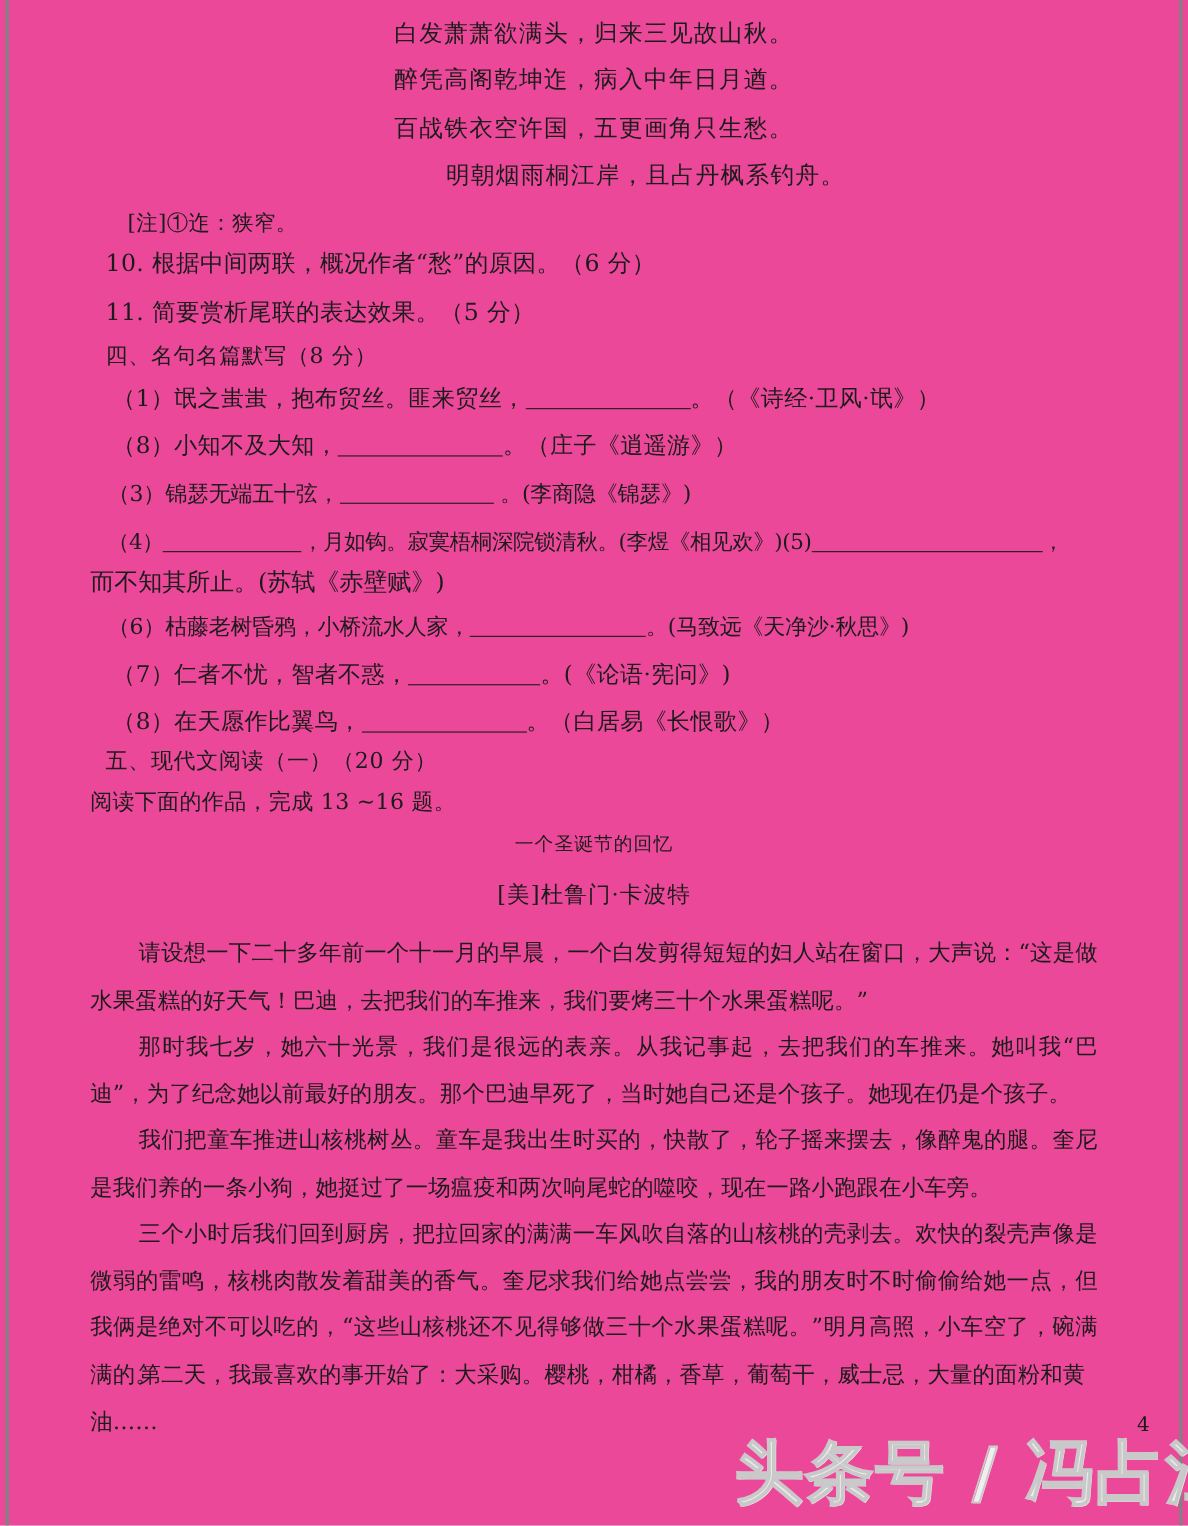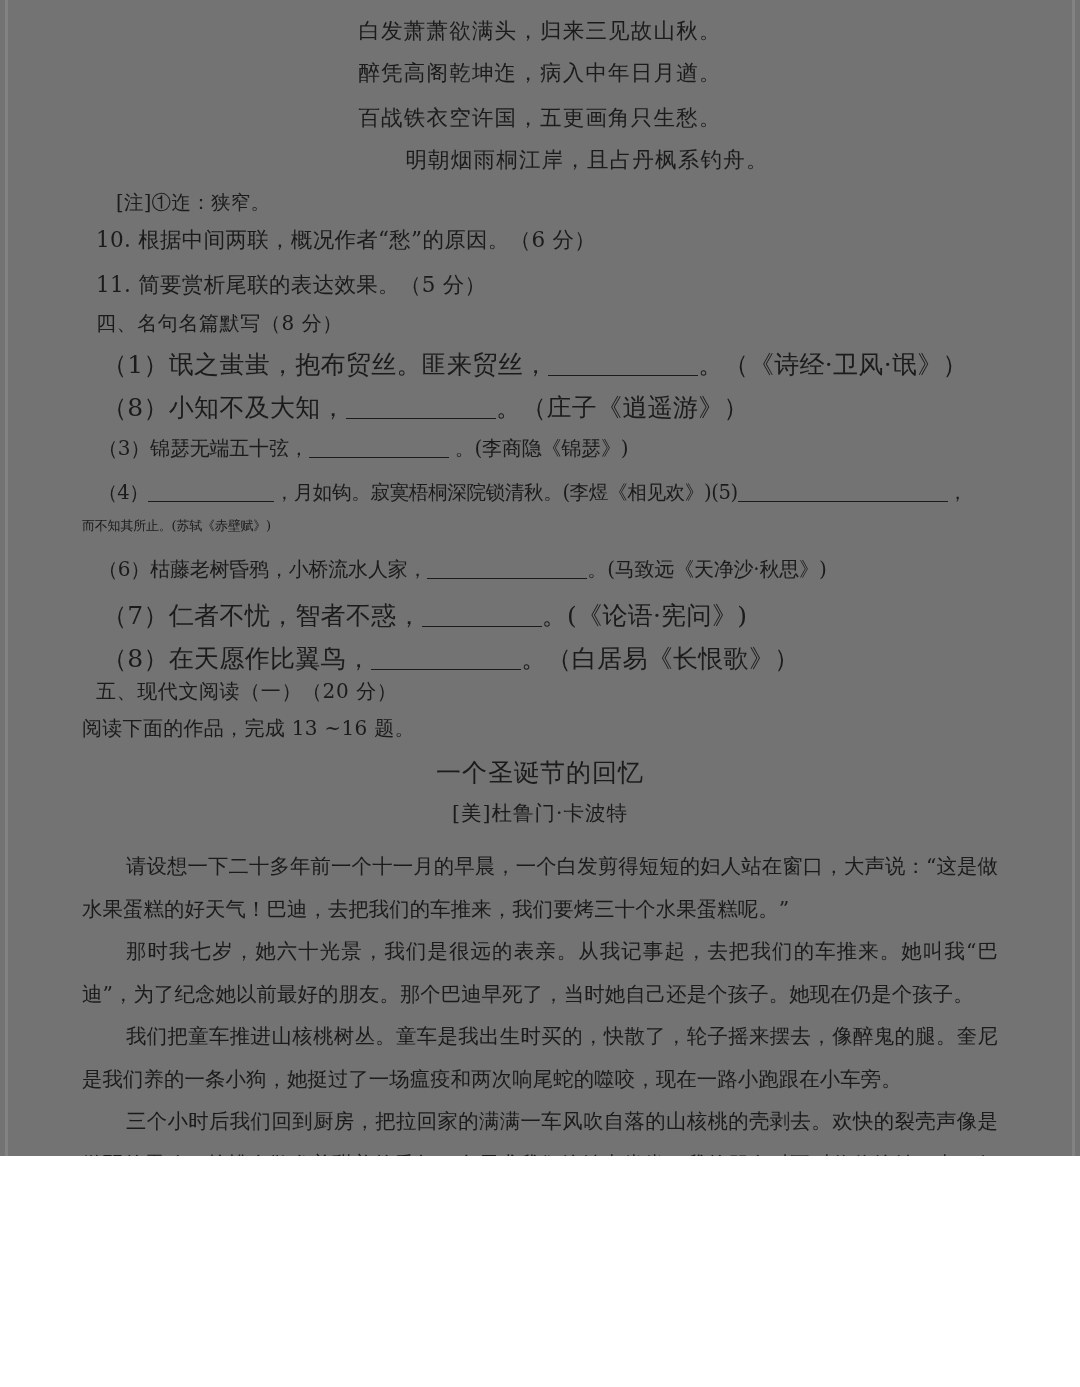--- a/index.html
+++ b/index.html
@@ -3,22 +3,22 @@
 <meta charset="utf-8">
 <style>
   html, body {
     margin: 0;
     padding: 0;
     background: #ffffff;
   }
   #page {
     position: relative;
     width: 1080px;
-    height: 1156px;
-    background: #737373;
+    height: 1387px;
+    background: #ec4899;
     overflow: hidden;
     font-family: "DejaVu Serif", "Liberation Serif", serif;
     color: #1b1b1b;
     text-decoration: underline;
   }
   
   .edge {
     position: absolute;
     top: 0;
     width: 3px;
@@ -49,21 +49,21 @@
     left: 0;
     width: 1080px;
     text-align: center;
     font-size: 21.5px;
     letter-spacing: 1.2px;
   }
 
   .note-line  { left: 116px; font-size: 19.5px; }
   .q-line     { left: 96px;  font-size: 21.5px; }
   .sec-line   { left: 96px;  font-size: 20px;  letter-spacing: 0.6px;}
-  .blank-item { left: 102px; font-size: 25px; }
+  .blank-item { left: 102px; font-size: 21px; }
   .blank-item-narrow { left: 98px; font-size: 20px; letter-spacing: -0.2px;}
 
   
   .ul {
     display: inline-block;
     border-bottom: 1.6px solid #1b1b1b;
     vertical-align: -3px;
     height: 18px;
   }
   .ul.w120 { width: 120px; }
@@ -72,21 +72,21 @@
   .ul.w150 { width: 150px; }
   .ul.w210 { width: 210px; }
   .ul.w160 { width: 160px; }
 
   .center-line {
     left: 0;
     width: 1080px;
     text-align: center;
   }
   .title-work {
-    font-size: 25px;
+    font-size: 17px;
     letter-spacing: 1px;
   }
   .author-work {
     font-size: 20.5px;
     letter-spacing: 1px;
   }
 
   
   .para {
     position: absolute;
@@ -156,21 +156,21 @@
     </div>
 
     <div class="line blank-item-narrow" style="top:438px;">
       <span>（3）锦瑟无端五十弦，</span><span class="ul w140"></span><span> 。(李商隐《锦瑟》)</span>
     </div>
 
     <div class="line blank-item-narrow" style="top:483px; font-size:19.6px; letter-spacing:-0.4px;">
       <span>（4）</span><span class="ul w126"></span><span>，月如钩。寂寞梧桐深院锁清秋。(李煜《相见欢》)(5)</span><span class="ul w210"></span><span>，</span>
     </div>
 
-    <div class="line" style="left:82px; top:519px; font-size:13px; letter-spacing:-0.2px;">而不知其所止。(苏轼《赤壁赋》)</div>
+    <div class="line" style="left:82px; top:519px; font-size:22px; letter-spacing:-0.2px;">而不知其所止。(苏轼《赤壁赋》)</div>
 
     <div class="line blank-item-narrow" style="top:559px;">
       <span>（6）枯藤老树昏鸦，小桥流水人家，</span><span class="ul w160"></span><span>。(马致远《天净沙·秋思》)</span>
     </div>
 
     <div class="line blank-item" style="top:603px;">
       <span>（7）仁者不忧，智者不惑，</span><span class="ul w120"></span><span>。(《论语·宪问》)</span>
     </div>
 
     <div class="line blank-item" style="top:646px;">

